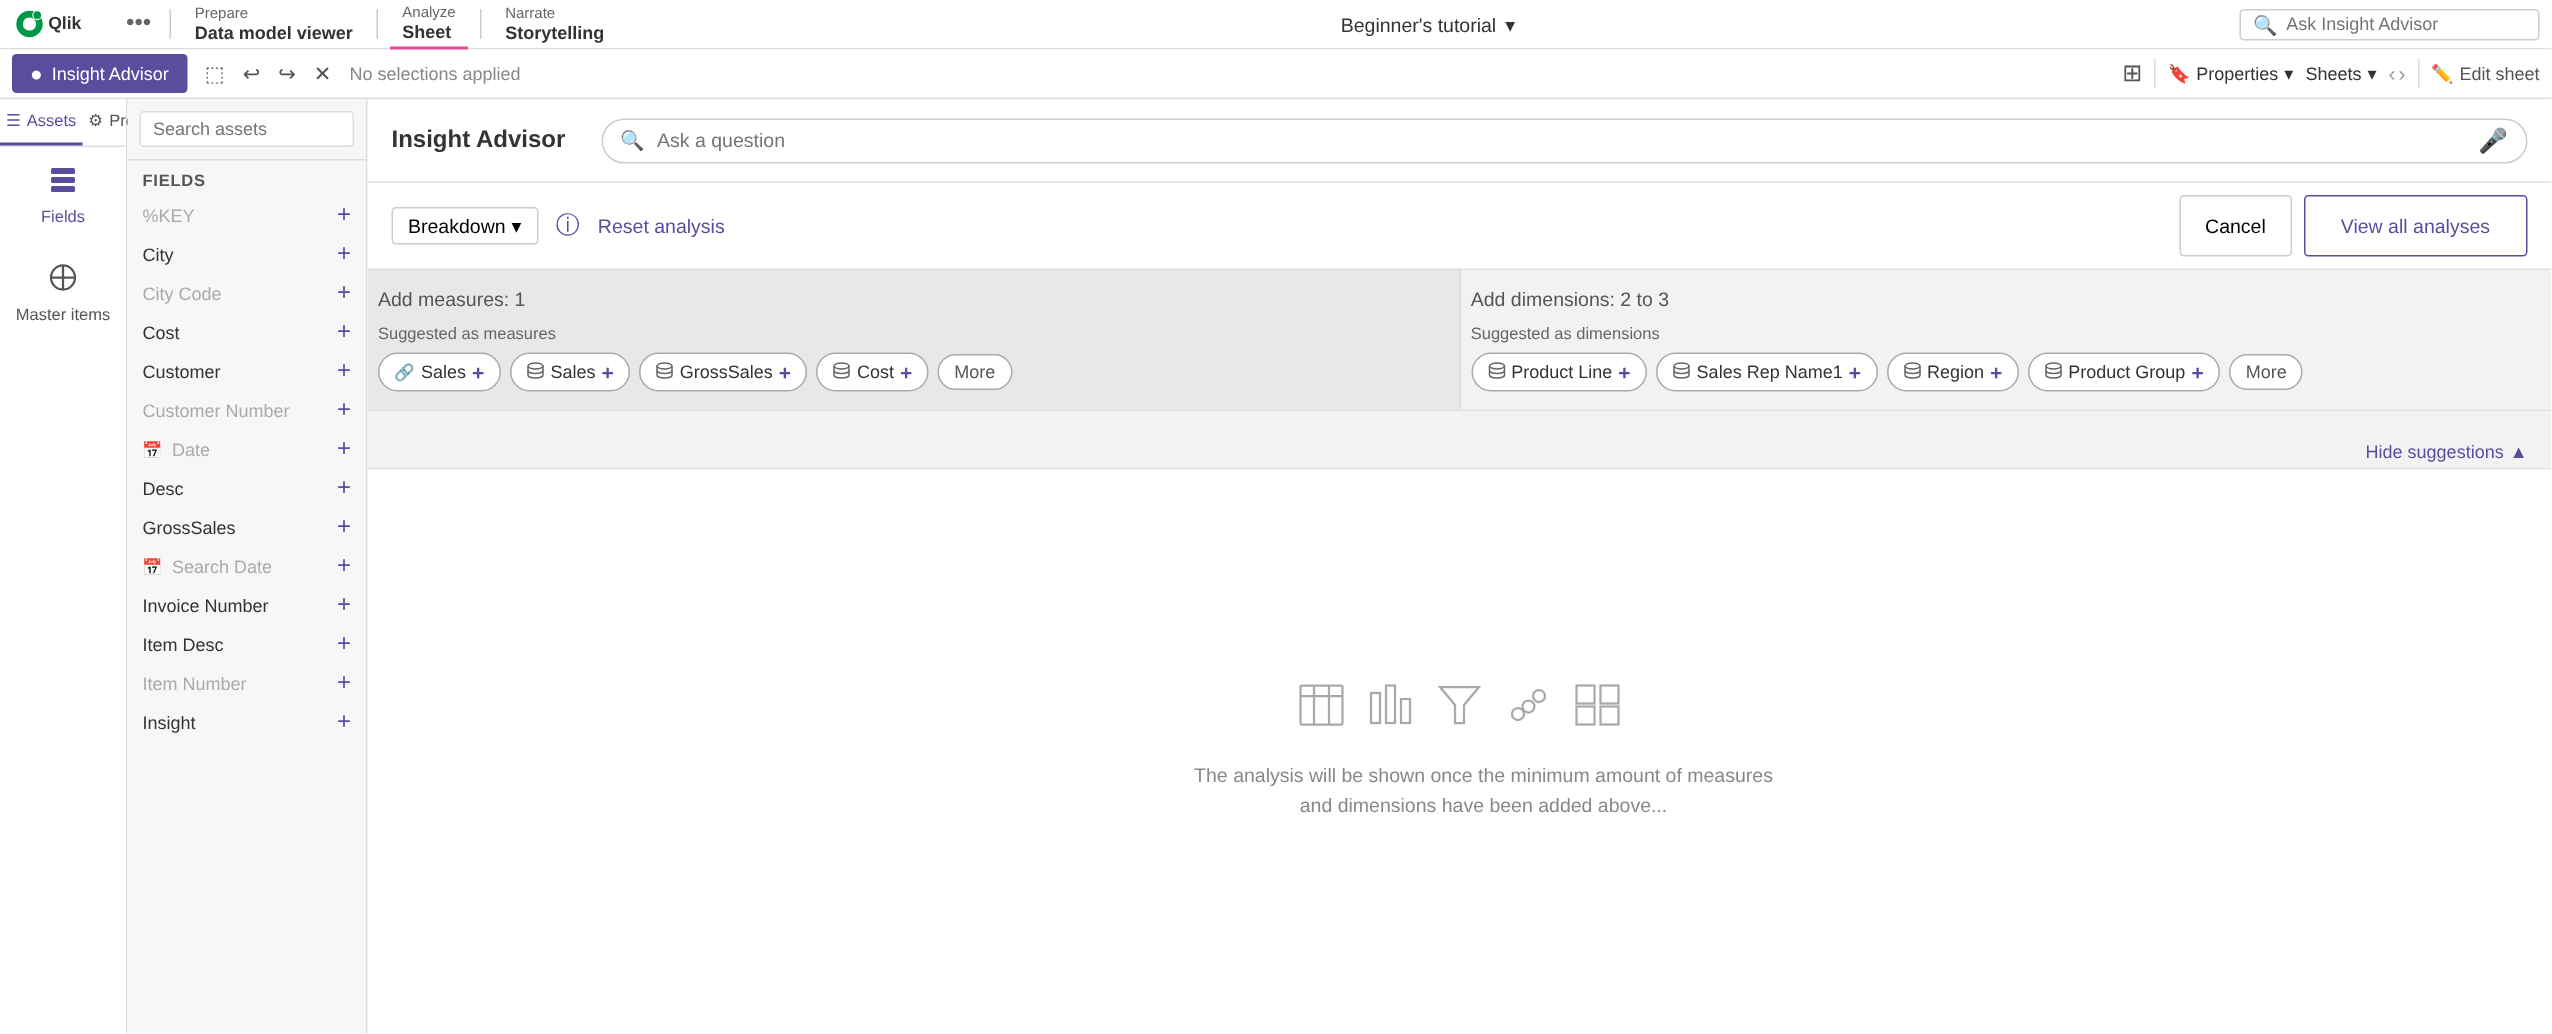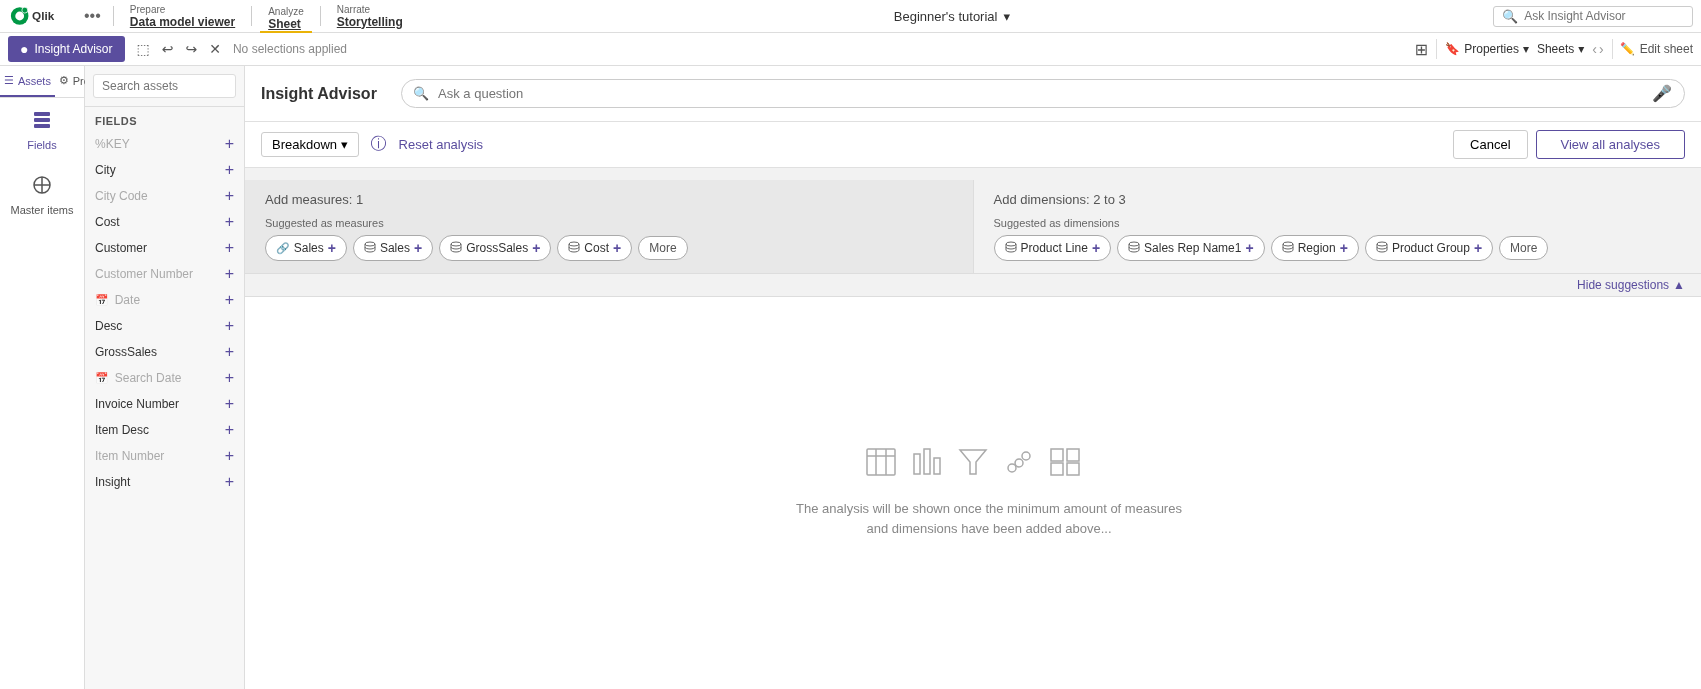--- a/index.html
+++ b/index.html
@@ -26,23 +26,23 @@
       margin: 0 8px;
     }
     .top-nav-section {
       display: flex;
       flex-direction: column;
       justify-content: center;
       padding: 0 8px;
       cursor: pointer;
       height: 33px;
     }
-    .top-nav-section.active { border-bottom: 2px solid #eab308; justify-content: flex-end; }
+    .top-nav-section.active { border-bottom: 2px solid #ec4899; }
     .top-nav-label-small { font-size: 10px; color: #666; }
-    .top-nav-label-big { font-size: 12px; font-weight: 600; color: #333; text-decoration: underline; }
+    .top-nav-label-big { font-size: 12px; font-weight: 600; color: #333; }
     .top-nav-center {
       flex: 1;
       display: flex;
       justify-content: center;
       align-items: center;
     }
     .tutorial-dropdown {
       display: flex;
       align-items: center;
       gap: 6px;
@@ -364,21 +364,21 @@
       color: #5a4d9e;
       font-size: 13px;
       text-decoration: none;
     }
     .analysis-bar-right {
       margin-left: auto;
       display: flex;
       gap: 8px;
     }
     .cancel-btn {
-      padding: 0 16px;
+      padding: 12px 16px;
       border: 1px solid #ccc;
       border-radius: 3px;
       background: #fff;
       cursor: pointer;
       font-size: 13px;
     }
     .view-all-btn {
       padding: 6px 24px;
       border: 1px solid #5a4d9e;
       border-radius: 3px;
@@ -390,22 +390,21 @@
 
     
     .suggestions-area {
       display: flex;
       background: #f2f2f2;
       padding: 0;
       border-bottom: 1px solid #ddd;
     }
     .suggestion-panel {
       flex: 1;
-      padding: 12px 20px;
-      margin-top: 12px;
+      padding: 12px 7px;
     }
     .suggestion-panel.left {
       border-right: 1px solid #ddd;
       background: #e8e8e8;
     }
     .suggestion-panel.right {
       background: #f2f2f2;
     }
     .add-section-label {
       font-size: 13px;
@@ -463,20 +462,21 @@
     }
     .hide-suggestions-btn {
       background: none;
       border: none;
       cursor: pointer;
       font-size: 12px;
       color: #5a4d9e;
       display: flex;
       align-items: center;
       gap: 4px;
+      margin-top: 16px;
     }
 
     
     .main-content {
       flex: 1;
       display: flex;
       flex-direction: column;
       align-items: center;
       justify-content: center;
       background: #fff;

